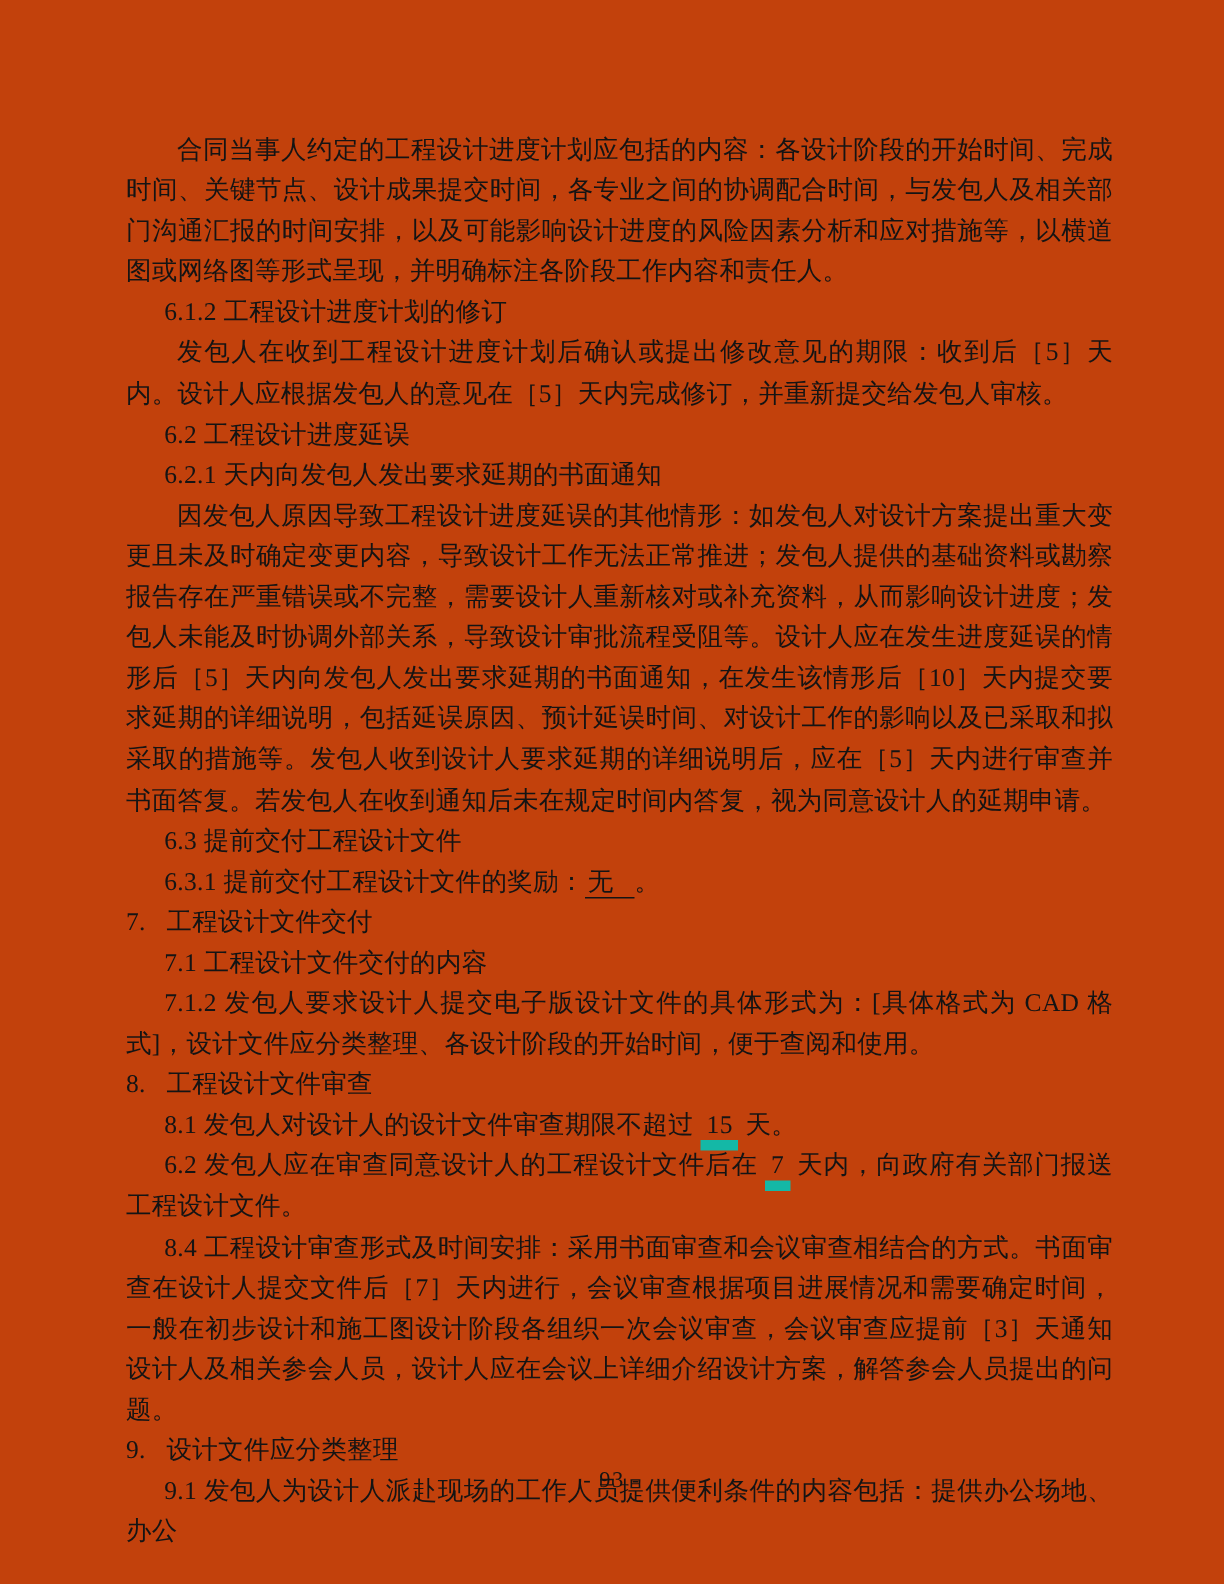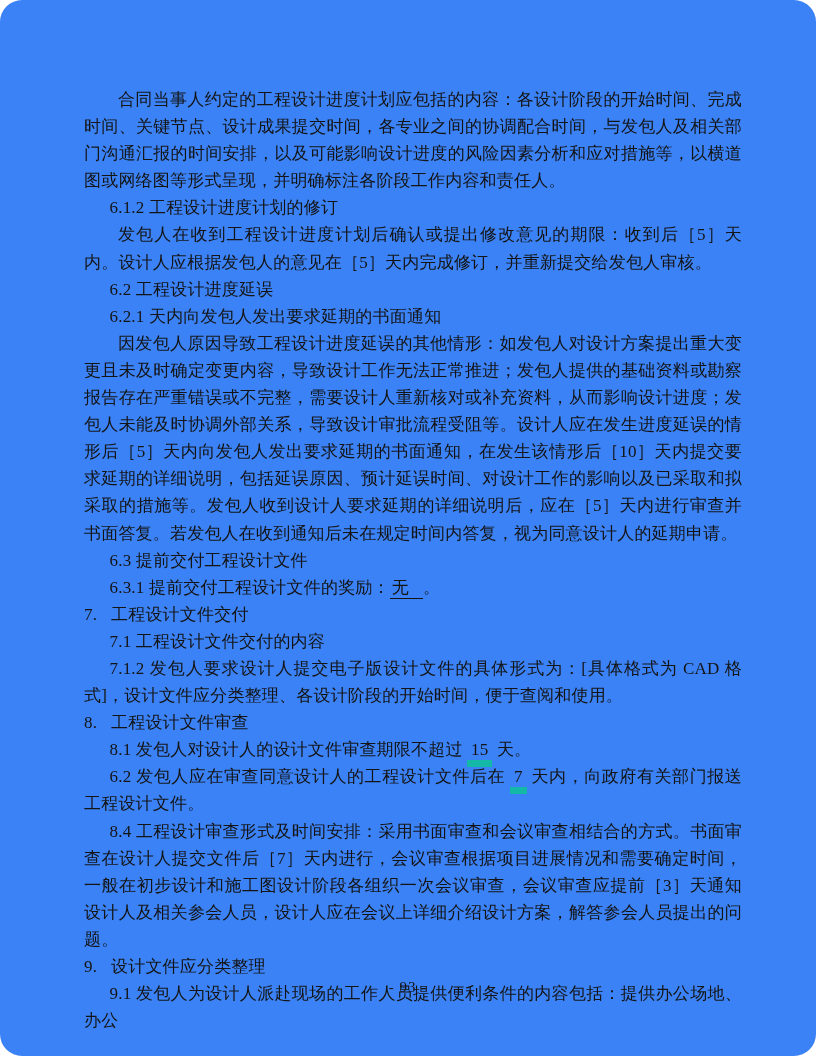--- a/index.html
+++ b/index.html
@@ -11,22 +11,21 @@
     width: 816px;
     height: 1056px;
     position: relative;
     overflow: hidden;
     font-family: "Liberation Serif", "DejaVu Serif", serif;
     color: #141414;
   }
   .page {
     position: absolute;
     inset: 0;
-    background: #3b82f6;
-    border-radius: 22px;
+    background: #c2410c;
   }
   .content {
     position: absolute;
     left: 84px;
     right: 74px;
     top: 86px;
   }
   p.para {
     margin: 0;
     font-size: 17px;

